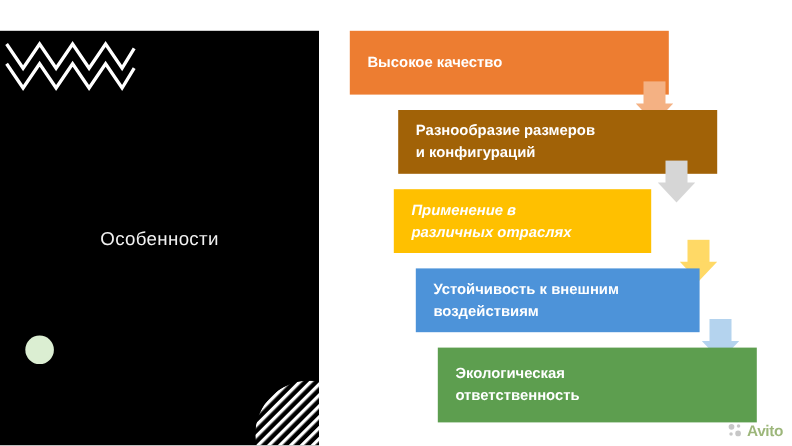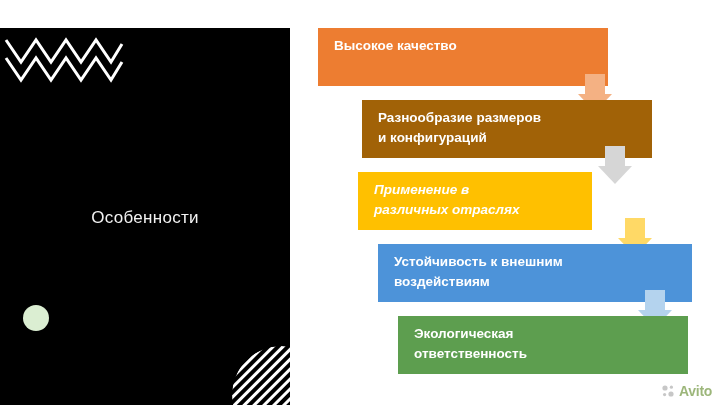--- a/index.html
+++ b/index.html
@@ -72,21 +72,21 @@
   #flow {
     position: absolute;
     left: 290px;
     top: 0;
     width: 430px;
     height: 405px;
   }
   .step {
     position: absolute;
     display: flex;
-    align-items: flex-start;
+    align-items: center;
     box-sizing: border-box;
     padding: 8px 16px;
     color: #ffffff;
     font-size: 13.5px;
     font-weight: bold;
     line-height: 1.45;
   }
   .step-label {
     display: block;
     white-space: pre-line;
@@ -179,30 +179,30 @@
 
     <div class="step" style="left:68px; top:172px; width:234px; height:58px; background:#ffc000;font-style:italic;">
       <span class="step-label">Применение в
 различных отраслях</span>
     </div>
     <div class="arrow" style="left:328px; top:218px;">
       <div class="shaft" style="background:#ffd966;"></div>
       <div class="head" style="border-top:18px solid #ffd966;"></div>
     </div>
 
-    <div class="step" style="left:88px; top:244px; width:314px; height:58px; background:#4d93d9;">
+    <div class="step" style="left:88px; top:244px; width:258px; height:58px; background:#4d93d9;">
       <span class="step-label">Устойчивость к внешним
 воздействиям</span>
     </div>
     <div class="arrow" style="left:348px; top:290px;">
       <div class="shaft" style="background:#b4d3ee;"></div>
       <div class="head" style="border-top:18px solid #b4d3ee;"></div>
     </div>
 
-    <div class="step" style="left:108px; top:316px; width:290px; height:58px; background:#5d9e4f;">
+    <div class="step" style="left:108px; top:316px; width:290px; height:68px; background:#5d9e4f;">
       <span class="step-label">Экологическая
 ответственность</span>
     </div>
   </div>
 
   <div id="watermark">
     <svg width="14" height="14" viewBox="0 0 14 14">
       <circle cx="4" cy="4" r="2.6" fill="#9a9a9a"></circle>
       <circle cx="10.4" cy="3.2" r="1.6" fill="#9a9a9a"></circle>
       <circle cx="3.6" cy="10.6" r="1.6" fill="#9a9a9a"></circle>

